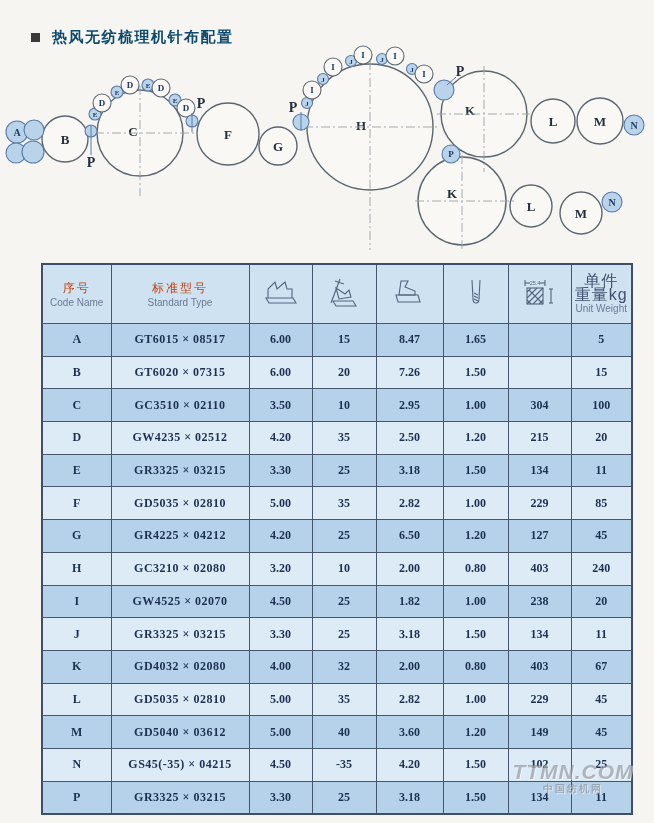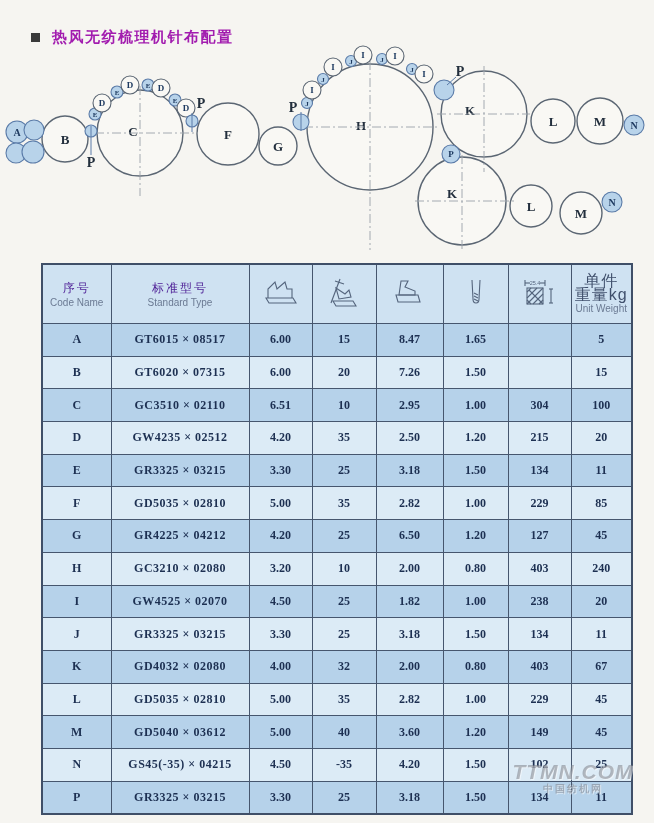--- a/index.html
+++ b/index.html
@@ -3,41 +3,41 @@
 <meta charset="utf-8">
 <style>
   html,body{margin:0;padding:0;}
   body{
     width:654px;height:823px;position:relative;overflow:hidden;
     background:#f6f5f1;font-family:"Liberation Sans",sans-serif;
   }
   
   .doc-title{
     position:absolute;left:31px;top:28px;display:flex;align-items:center;
-    font-size:15px;font-weight:bold;color:#a21caf;letter-spacing:1.5px;
+    font-size:15px;font-weight:bold;color:#0c4a6e;letter-spacing:1.5px;
   }
   .bullet-square{width:9px;height:9px;background:#3a3a3a;margin-right:12px;flex:none;}
   
   #diagram-svg{position:absolute;left:0;top:0;pointer-events:none;}
   .big-c{fill:#f9f8f4;stroke:#5b6673;stroke-width:1.4;}
   .sm-blue{fill:#b8d3ea;stroke:#5a7ba8;stroke-width:1.1;}
   .sm-white{fill:#f9f8f4;stroke:#5b6673;stroke-width:1.1;}
   .cross{stroke:#9aa1a9;stroke-width:0.9;stroke-dasharray:9 3 2 3;fill:none;}
   .leader{stroke:#5a7ba8;stroke-width:1;}
   .big-lbl{font:bold 13px "Liberation Serif",serif;fill:#232f3d;text-anchor:middle;}
   .sm-lbl{font-family:"Liberation Serif",serif;font-weight:bold;fill:#1e3a60;text-anchor:middle;}
   .p-lbl{font:bold 14px "Liberation Serif",serif;fill:#232f3d;text-anchor:middle;}
   
   #cfg-table{
     position:absolute;left:41px;top:263px;border-collapse:collapse;table-layout:fixed;
     border:2px solid #3f4f68;background:#dcebf6;
   }
   #cfg-table th,#cfg-table td{border:1px solid #46566e;padding:0;overflow:hidden;}
   #cfg-table thead th{height:58px;background:#cfe2f2;font-weight:normal;vertical-align:middle;text-align:center;}
-  .zh{font-size:12px;color:#4c1d95;letter-spacing:2px;line-height:16px;}
+  .zh{font-size:12px;color:#c2410c;letter-spacing:2px;line-height:16px;}
   .zh2{font-size:16px;color:#40506c;letter-spacing:1px;line-height:14px;}
   .en{font-size:10px;color:#6b7a93;letter-spacing:0;line-height:13px;}
   #cfg-table td{
     height:31.7px;text-align:center;vertical-align:middle;
     font-family:"Liberation Serif",serif;font-weight:bold;font-size:12px;color:#1d3052;
   }
   td.type-cell{letter-spacing:0.5px;margin-top:24px;}
   tr.row-odd td{background:#b6d2ea;}
   tr.row-even td{background:#dcebf6;}
   .hdr-icon{display:block;margin:0 auto;}
@@ -245,21 +245,21 @@
         <td>6.00</td>
         <td>20</td>
         <td>7.26</td>
         <td>1.50</td>
         <td></td>
         <td>15</td>
       </tr>
       <tr class="row-odd">
         <td>C</td>
         <td class="type-cell">GC3510 × 02110</td>
-        <td>6.51</td>
+        <td>3.50</td>
         <td>10</td>
         <td>2.95</td>
         <td>1.00</td>
         <td>304</td>
         <td>100</td>
       </tr>
       <tr class="row-even">
         <td>D</td>
         <td class="type-cell">GW4235 × 02512</td>
         <td>4.20</td>

